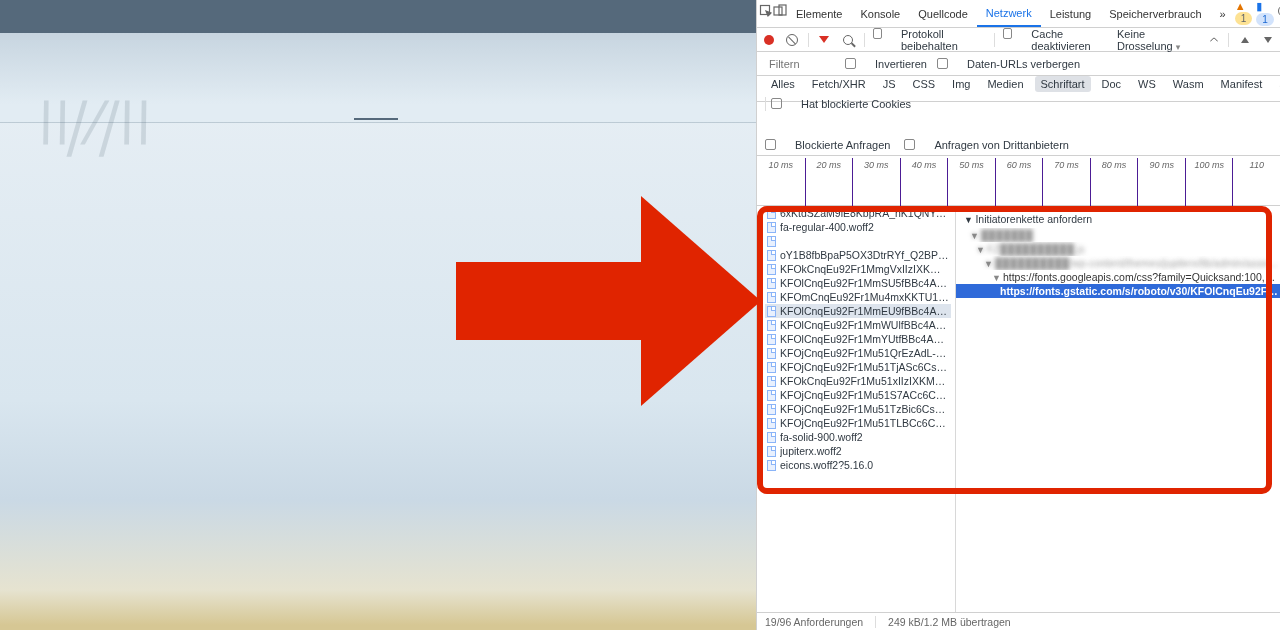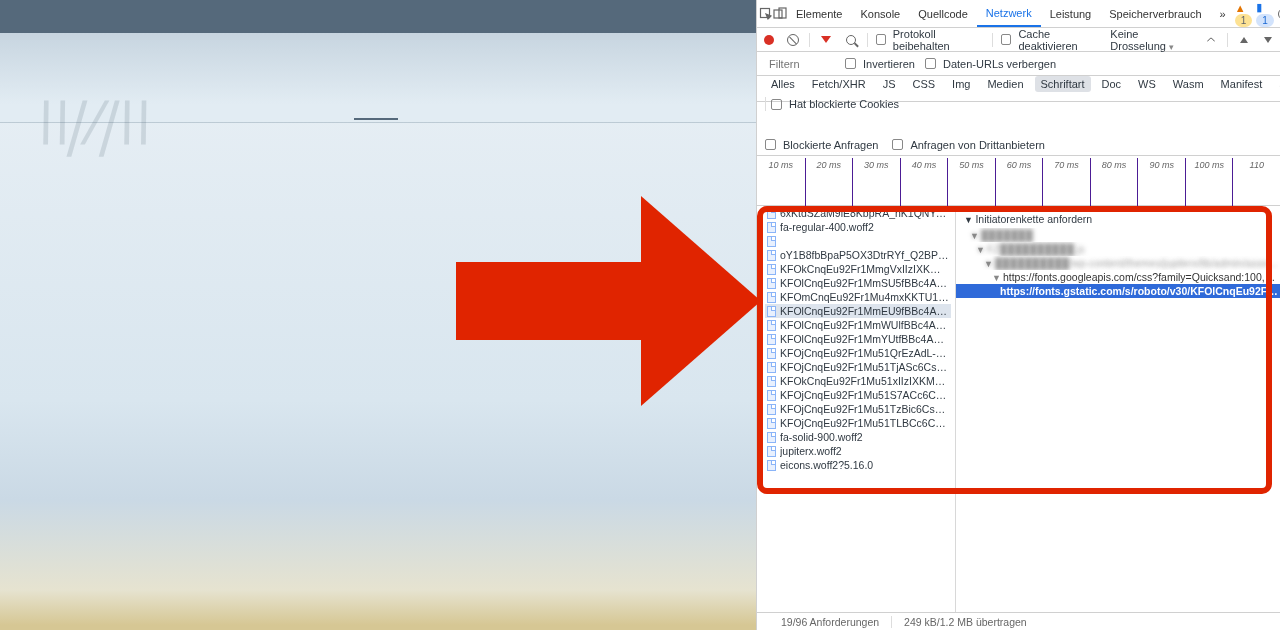--- a/index.html
+++ b/index.html
@@ -6,38 +6,38 @@
 body { width: 1280px; height: 630px; overflow: hidden; display: flex; background: #fff; }
 
 .page { width: 756px; height: 630px; background: linear-gradient(180deg,#5b6d7e 0%,#5b6d7e 32px,#e6eef4 100px,#d9e6ef 400px,#cad9e5 500px,#e6e3d0 590px,#d6c794 625px); position: relative; }
 .page-top { position: absolute; top: 0; left: 0; right: 0; height: 33px; background: #55697b; }
 .page-mid { position: absolute; top: 33px; left: 0; right: 0; height: 90px; background: linear-gradient(180deg,#c7d5e0 0%,#e2ecf3 80%); border-bottom: 1px solid rgba(0,0,0,0.05); }
 .underline-bit { position: absolute; top: 118px; left: 354px; width: 44px; height: 2px; background: #55697b; }
 .grass { position: absolute; top: 124px; left: 30px; width: 140px; height: 50px; opacity: 0.15; color: #3a5060; font-size: 60px; line-height: 0; transform: skewX(-16deg); }
 
 .devtools { width: 524px; height: 630px; font-size: 11px; color: #303942; display: flex; flex-direction: column; border-left: 1px solid #d0d0d0; background: #fff; }
 
-.dt-tabs { height: 28px; display: flex; align-items: center; border-bottom: 1px solid #d0d0d0; padding: 0 2px; gap: 0; }
+.dt-tabs { height: 28px; display: flex; border-bottom: 1px solid #d0d0d0; padding: 0 2px; gap: 0; }
 .dt-tabs .ico { width: 22px; height: 22px; display: flex; align-items: center; justify-content: center; color: #666; }
 .dt-tabs .tab { padding: 0 9px; height: 27px; display: flex; align-items: center; cursor: default; color: #333; }
 .dt-tabs .tab.active { border-bottom: 2px solid #1a73e8; color: #1a73e8; }
 .dt-tabs .spacer { flex: 1; }
 .dt-tabs .badge-warn { background: #fde293; color: #5f6368; border-radius: 9px; padding: 1px 6px; font-size: 10px; }
 .dt-tabs .badge-info { background: #d2e3fc; color: #1967d2; border-radius: 9px; padding: 1px 6px; font-size: 10px; }
 
 .dt-tool { height: 24px; display: flex; align-items: center; border-bottom: 1px solid #d0d0d0; gap: 8px; padding: 0 4px; }
 .dt-tool .ico { width: 18px; height: 18px; display: flex; align-items: center; justify-content: center; }
 .rec { width: 10px; height: 10px; border-radius: 50%; background: #d93025; display: inline-block; }
 .notallowed { width: 12px; height: 12px; border: 1.6px solid #666; border-radius: 50%; position: relative; display: inline-block; }
 .notallowed::after { content: ''; position: absolute; left: 0; right: 0; top: 50%; border-top: 1.6px solid #666; transform: rotate(45deg); }
 .funnel { width: 0; height: 0; border-left: 5px solid transparent; border-right: 5px solid transparent; border-top: 7px solid #d93025; }
 .mag { width: 10px; height: 10px; border: 1.5px solid #666; border-radius: 50%; position: relative; display: inline-block; }
 .mag::after { content: ''; position: absolute; width: 5px; height: 1.5px; background: #666; bottom: -2px; right: -4px; transform: rotate(45deg); }
 .checkbox { width: 11px; height: 11px; border: 1px solid #888; border-radius: 2px; display: inline-block; margin-right: 3px; vertical-align: middle; }
-.check-label { display: flex; align-items: center; gap: 4px; }
+.check-label { display: flex; align-items: flex-start; gap: 16px; }
 .dd-carets { color: #888; font-size: 9px; letter-spacing: -1px; }
 .wifi-ico { position: relative; width: 12px; height: 12px; display: inline-block; }
 .wifi-ico::before { content: ''; position: absolute; bottom: 2px; left: 4px; width: 5px; height: 5px; border-left: 1.2px solid #666; border-top: 1.2px solid #666; border-radius: 2px 0 0 0; transform: rotate(45deg); }
 .arrow-up { width: 0; height: 0; border-left: 4px solid transparent; border-right: 4px solid transparent; border-bottom: 6px solid #666; }
 .arrow-down { width: 0; height: 0; border-left: 4px solid transparent; border-right: 4px solid transparent; border-top: 6px solid #666; }
 .gear { width: 12px; height: 12px; border: 1.3px solid #666; border-radius: 50%; position: relative; }
 .gear::after { content: ''; position: absolute; inset: 3px; border: 1.2px solid #666; border-radius: 50%; }
 
 .dt-filter { height: 24px; display: flex; align-items: center; border-bottom: 1px solid #d0d0d0; gap: 10px; padding: 0 8px; }
 .filter-input { font-size: 11px; padding: 1px 4px; width: 70px; color: #888; border: none; outline: none; }
@@ -68,21 +68,21 @@
 .tree-line { padding: 1px 0 1px 18px; white-space: nowrap; position: relative; color: #333; overflow: hidden; text-overflow: ellipsis; }
 .tree-line.l1 { padding-left: 14px; }
 .tree-line.l2 { padding-left: 20px; }
 .tree-line.l3 { padding-left: 28px; }
 .tree-line.l4 { padding-left: 36px; }
 .tree-line.l5 { padding-left: 44px; }
 .tree-line .pre { color: #888; font-size: 9px; margin-right: 2px; }
 .tree-line.obscured { color: transparent; text-shadow: 0 0 4px rgba(80,80,80,0.55); }
 .tree-line.hl { background: #2f6ad9; color: #fff; font-weight: bold; text-shadow: none; }
 
-.dt-status { height: 18px; border-top: 1px solid #d0d0d0; font-size: 10.5px; color: #666; display: flex; align-items: center; gap: 12px; padding: 0 24px; }
+.dt-status { height: 18px; border-top: 1px solid #d0d0d0; font-size: 10.5px; color: #666; display: flex; align-items: center; gap: 12px; padding: 0 8px; }
 
 .big-arrow { position: absolute; left: 456px; top: 196px; width: 310px; height: 210px; z-index: 20; }
 .big-arrow .shaft { position: absolute; left: 0; top: 66px; width: 186px; height: 78px; background: #e02400; }
 .big-arrow .head { position: absolute; left: 185px; top: 0; width: 0; height: 0; border-top: 105px solid transparent; border-bottom: 105px solid transparent; border-left: 120px solid #e02400; }
 svg.inspect-ico { stroke:#666; fill:none; stroke-width:1.2; }
 </style>
 </head>
 <body>
 
 <div class="page">

